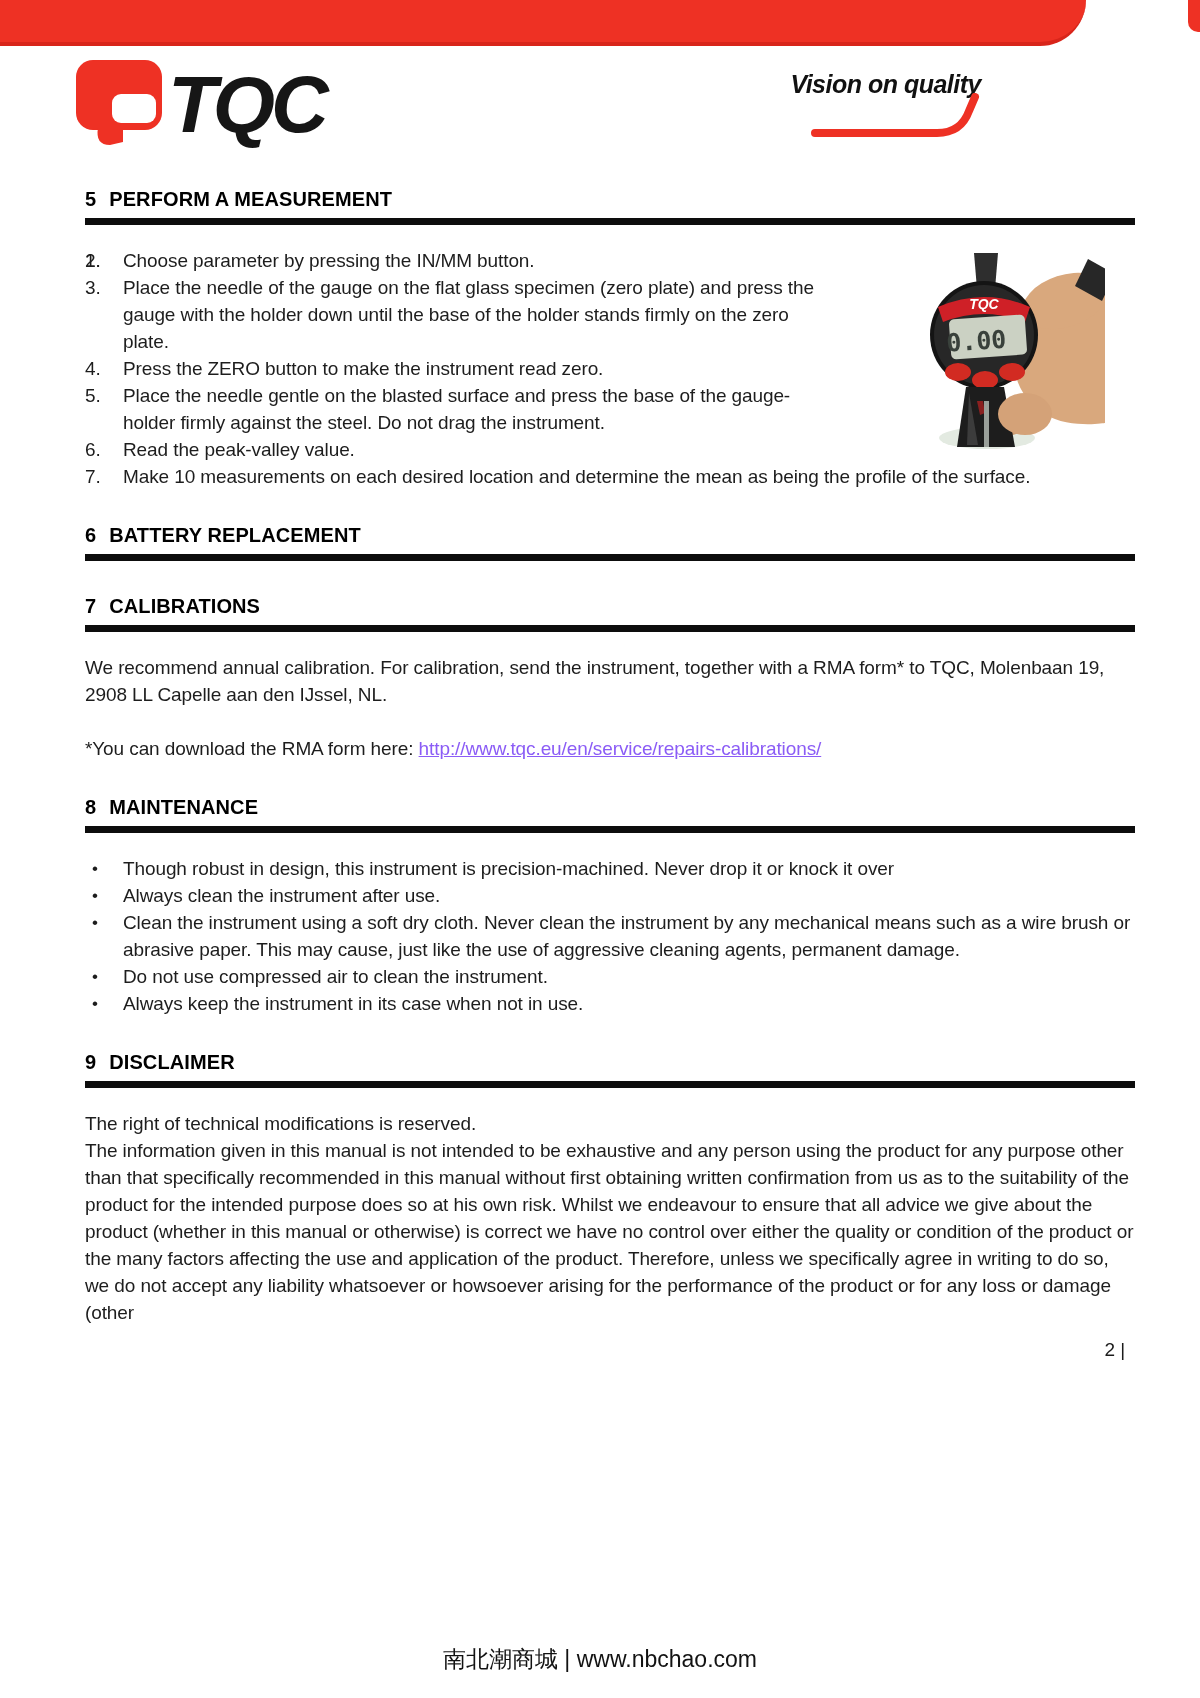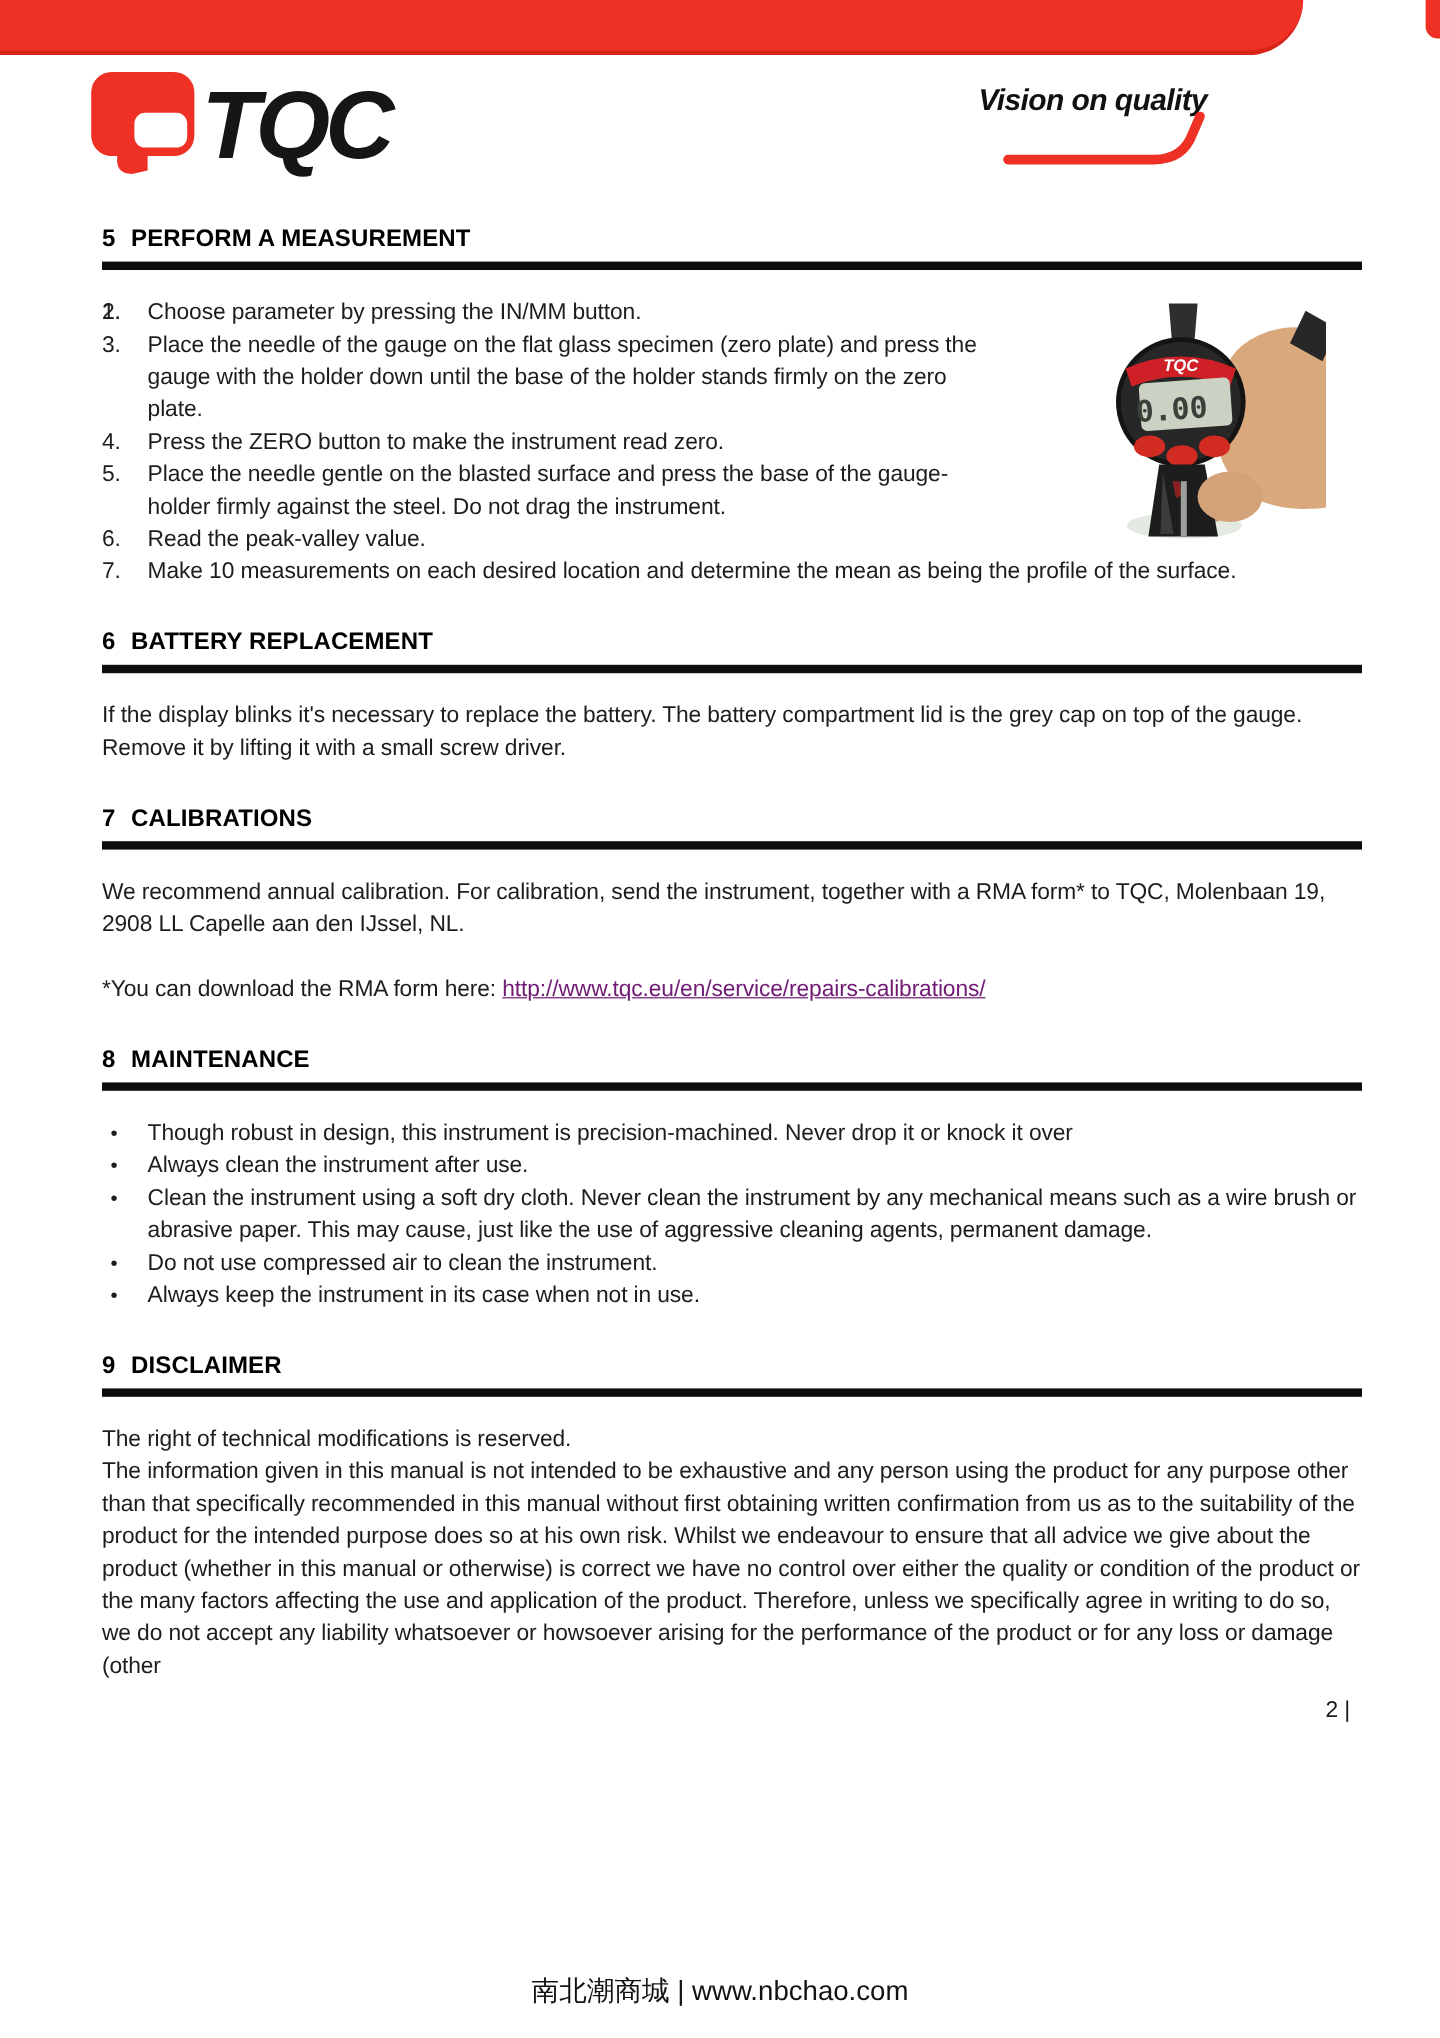--- a/index.html
+++ b/index.html
@@ -22,21 +22,21 @@
     border-radius: 0 0 50px 0;
   }
   .red-sliver {
     position: absolute; top: 0; right: 0;
     width: 12px; height: 32px;
     background: #ee3124;
     border-radius: 0 0 0 10px;
   }
   .logo { position: absolute; left: 74px; top: 54px; }
   .tagline {
-    position: absolute; left: 808px; top: 70px;
+    position: absolute; left: 783px; top: 70px;
     width: 212px; text-align: right;
   }
   .tagline-text {
     font-style: italic; font-weight: bold;
     font-size: 25px; color: #111; letter-spacing: -0.5px;
     display: block; padding-right: 14px;
   }
   .tagline-swoosh { display: block; margin-left: auto; margin-top: -6px; }
 
   
@@ -66,21 +66,21 @@
   .li .num { position: absolute; left: 0; top: 0; }
   .w-limit { max-width: 950px; }
 
   .bi { position: relative; padding-left: 38px; }
   .bi .dot { position: absolute; left: 7px; top: 0; font-size: 17px; }
 
   .para { margin: 0; }
   .note { margin-top: 27px; }
   .gap-top { }
 
-  a.rma-link { color: #701a75; text-decoration: underline; cursor: pointer; }
+  a.rma-link { color: #8b5cf6; text-decoration: underline; cursor: pointer; }
 
   .pagenum {
     text-align: right; padding-right: 10px;
     margin-top: 10px; font-size: 19px; color: #1b1b1b;
   }
 
   
   .footer {
     position: absolute; left: 0; bottom: 23px; width: 100%;
     text-align: center;
@@ -179,21 +179,20 @@
       <span class="num">7.</span>
       <span>Make 10 measurements on each desired location and determine the mean as being the profile of the surface.</span>
     </div>
   </div>
 
   <div class="sec-heading">
     <span>6</span>
     <span>BATTERY REPLACEMENT</span>
   </div>
   <div class="para">
-    <div>If the display blinks it's necessary to replace the battery. The battery compartment lid is the grey cap on top of the gauge. Remove it by lifting it with a small screw driver.</div>
   </div>
 
   <div class="sec-heading">
     <span>7</span>
     <span>CALIBRATIONS</span>
   </div>
   <div class="para">We recommend annual calibration. For calibration, send the instrument, together with a RMA form* to TQC, Molenbaan 19, 2908 LL  Capelle aan den IJssel, NL.</div>
   <div class="para note">
     <span>*You can download the RMA form here: </span><a class="rma-link">http://www.tqc.eu/en/service/repairs-calibrations/</a>
   </div>

